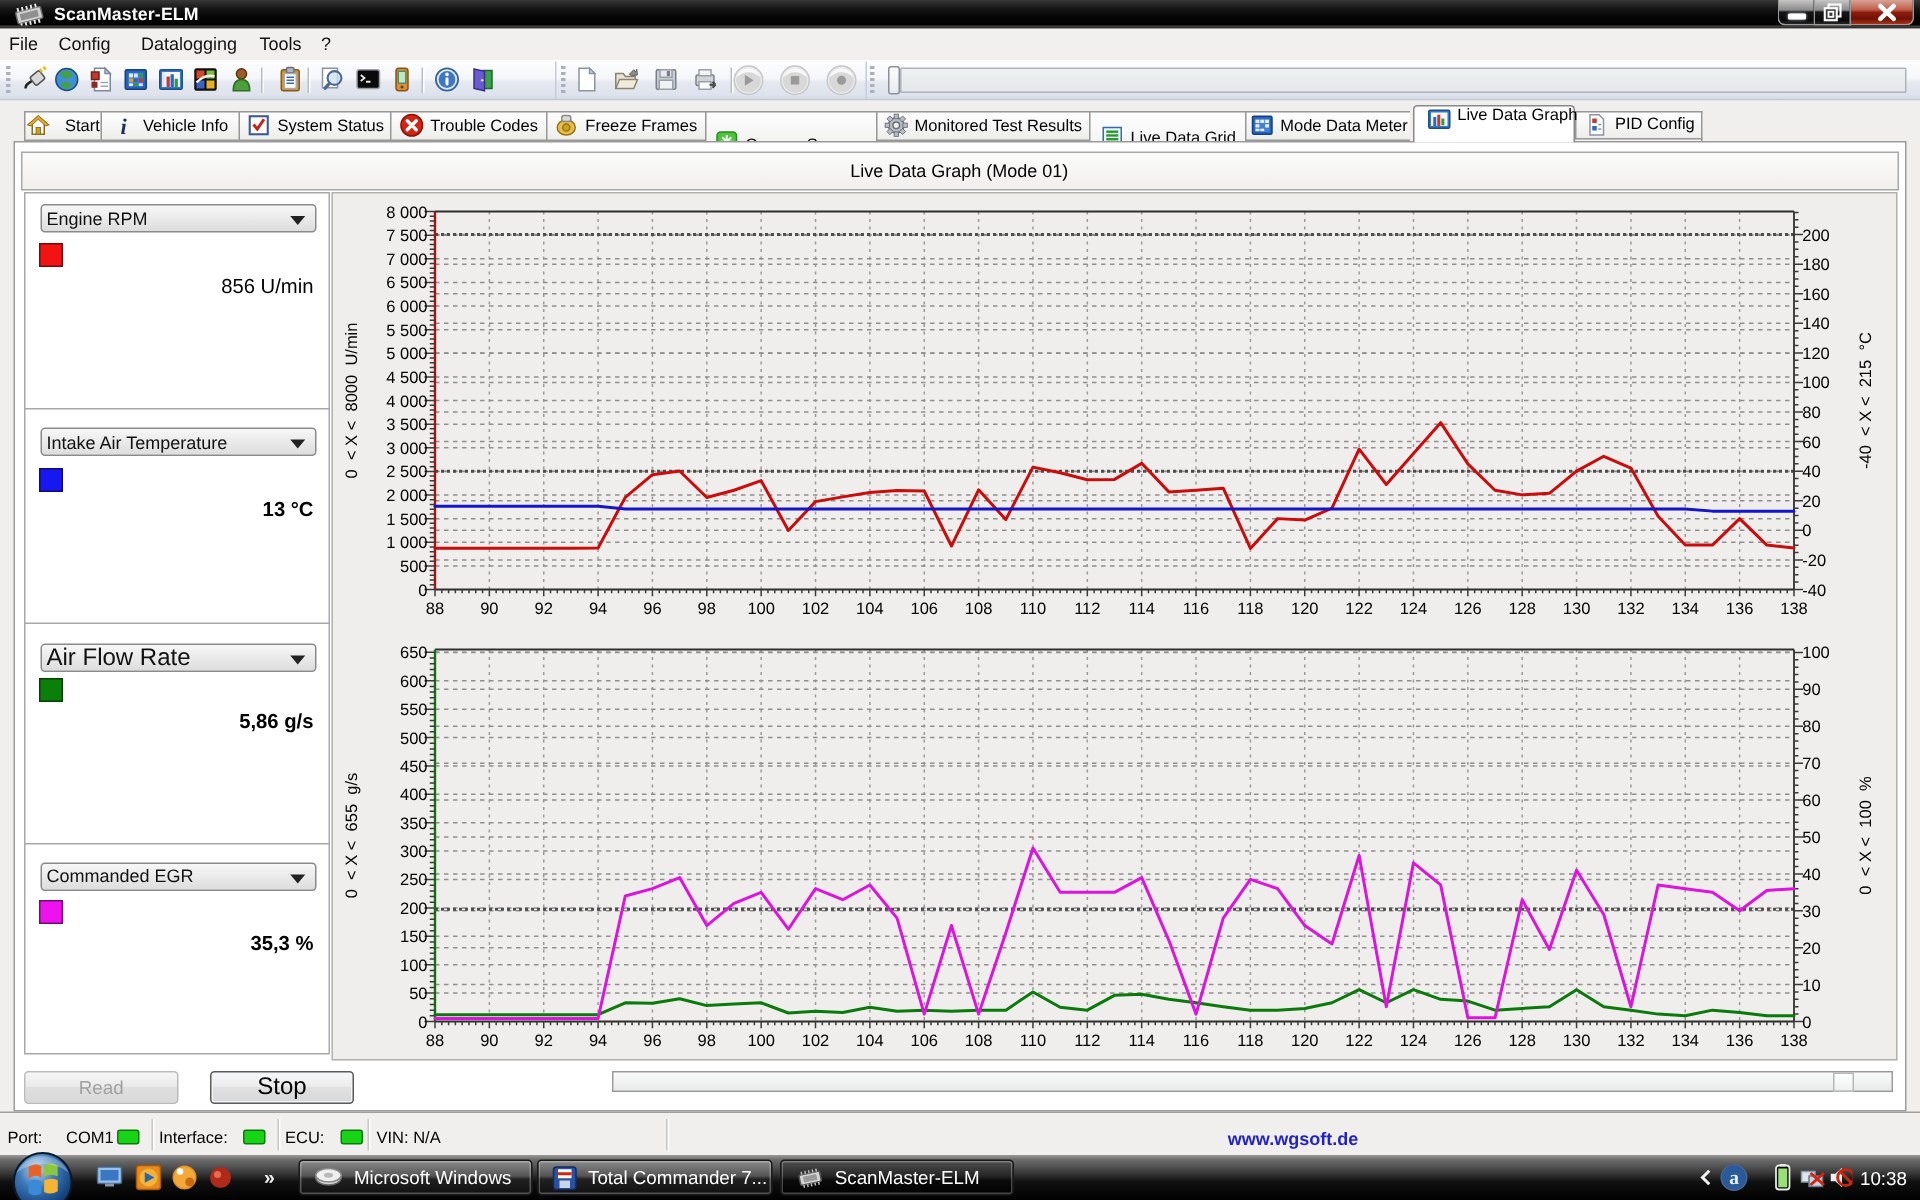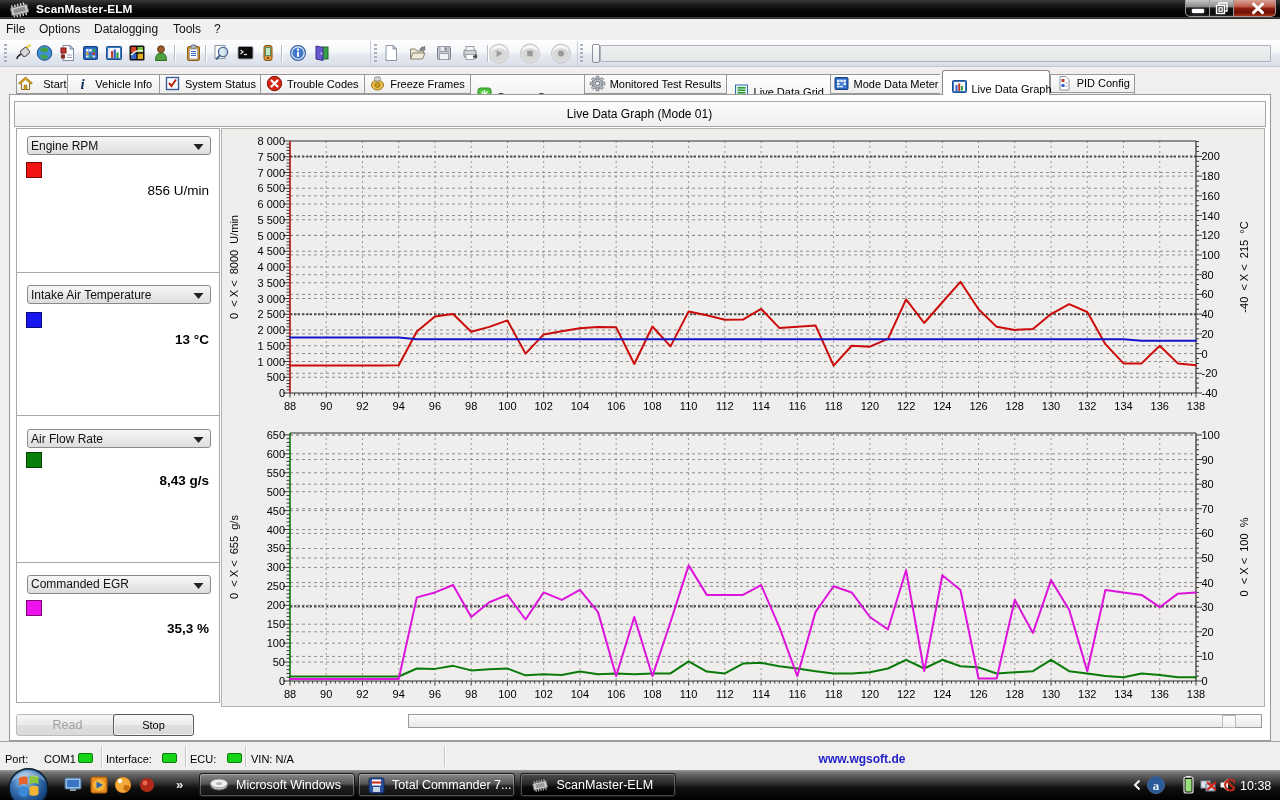--- a/index.html
+++ b/index.html
@@ -36,21 +36,21 @@
         <rect x="6.5" y="5.5" width="8" height="8" fill="#3a3a3a" stroke="#fff" stroke-width="1.4"></rect>
         <rect x="9" y="7.8" width="3.2" height="3.4" fill="none" stroke="#fff" stroke-width="1.2"></rect>
       </svg></div>
 <div class="abs" style="left:49px;top:0;width:42px;height:17px;border:1px solid #b0928c;border-top:none;border-left:none;border-radius:0 0 5px 0;background:linear-gradient(180deg,#d8a396 0%,#bf5f4b 40%,#8e1d0e 52%,#6e1206 78%,#a63418 100%)">
 <svg width="42" height="17">
         <path d="M19.5 4 L28.5 12.6 M28.5 4 L19.5 12.6" stroke="#fff" stroke-width="3" fill="none" stroke-linecap="round"></path>
       </svg></div>
 </div>
 <div class="abs" style="left:0;top:19px;width:1280px;height:21px;background:#f1f0ee"></div>
 <div class="abs" style="left:6px;top:22px;font-size:12px;color:#111">File</div>
-<div class="abs" style="left:39px;top:22px;font-size:12px;color:#111">Options</div>
+<div class="abs" style="left:39px;top:22px;font-size:12px;color:#111">Config</div>
 <div class="abs" style="left:94px;top:22px;font-size:12px;color:#111">Datalogging</div>
 <div class="abs" style="left:173px;top:22px;font-size:12px;color:#111">Tools</div>
 <div class="abs" style="left:214px;top:22px;font-size:12px;color:#111">?</div>
 <div class="abs" style="left:0;top:40px;width:1280px;height:27px;background:linear-gradient(180deg,#fdfdfe 0%,#f4f6f9 45%,#e6e9f0 55%,#dde2ec 90%,#d4dae6 100%);border-bottom:1px solid #c3c8d4;border-top:1px solid #fff"></div>
 <div class="abs" style="left:4px;top:44px;width:3px;height:19px;background-image:repeating-linear-gradient(180deg,#aab0bd 0 2px,transparent 2px 4px)"></div>
 <div class="abs" style="left:374px;top:44px;width:3px;height:19px;background-image:repeating-linear-gradient(180deg,#aab0bd 0 2px,transparent 2px 4px)"></div>
 <div class="abs" style="left:580px;top:44px;width:3px;height:19px;background-image:repeating-linear-gradient(180deg,#aab0bd 0 2px,transparent 2px 4px)"></div>
 <div class="abs" style="left:370px;top:41px;width:1px;height:25px;background:#c7ccd8"></div>
 <div class="abs" style="left:577px;top:41px;width:1px;height:25px;background:#c7ccd8"></div>
 <div class="abs" style="left:174px;top:45px;width:1px;height:17px;background:#b9bdc9;box-shadow:1px 0 0 #fff"></div>
@@ -269,21 +269,21 @@
         <rect x="7.2" y="4.8" width="2.6" height="2.2"></rect>
         <rect x="10.4" y="4.8" width="2.6" height="2.2"></rect>
         <rect x="4" y="7.8" width="2.6" height="2.2"></rect>
         <rect x="10.4" y="7.8" width="2.6" height="2.2"></rect>
         <rect x="4" y="10.8" width="2.6" height="1.6"></rect>
         <rect x="7.2" y="10.8" width="2.6" height="1.6"></rect>
       </g>
     </svg>
     <span>Mode Data Meter</span>
   </div>
-<div class="abs" style="left:941.5px;top:70px;width:108.5px;height:25px;background:#fff;border:1px solid #888;border-bottom:none;border-radius:3px 3px 0 0;z-index:5;display:flex;align-items:flex-end;padding-left:8px;gap:4px;font-size:11px;white-space:nowrap;color:#000">
+<div class="abs" style="left:941.5px;top:70px;width:108.5px;height:25px;background:#fff;border:1px solid #888;border-bottom:none;border-radius:3px 3px 0 0;z-index:5;display:flex;align-items:flex-start;padding-left:8px;gap:4px;font-size:11px;white-space:nowrap;color:#000">
     <svg width="17" height="17" style="flex:0 0 auto">
       <rect x="1.5" y="2.5" width="14" height="12" rx="1" fill="#3a77c8" stroke="#1c4f86"></rect>
       <rect x="3" y="4" width="11" height="9" fill="#f4f7fa"></rect>
       <rect x="4.5" y="7" width="2" height="6" fill="#3464c8"></rect>
       <rect x="7.2" y="5.5" width="2" height="7.5" fill="#c23a2f"></rect>
       <rect x="9.9" y="8" width="2" height="4.5" fill="#2aa03c"></rect>
     </svg>
     <span>Live Data Graph</span>
   </div>
 <div class="abs" style="left:1050px;top:73.5px;width:84.5px;height:19px;background:linear-gradient(180deg,#fefefe,#ededec);border:1px solid #989898;border-right:none;display:flex;align-items:center;justify-content:center;gap:4px;font-size:11px;white-space:nowrap;color:#000">
@@ -1187,34 +1187,34 @@
       <path d="M0.5 1 L10.5 1 L5.5 7 Z" fill="#222"></path>
     </svg></div>
 <div class="abs" style="left:26px;top:162px;width:16px;height:16px;background:#f21313;border:1px solid #7a0a0a"></div>
 <div class="abs" style="left:60px;top:183px;width:149px;text-align:right;font-size:13.5px;font-weight:400;color:#000">856 U/min</div>
 <div class="abs" style="left:26.5px;top:285px;width:184px;height:19px;border:1px solid #8a8a8a;border-radius:3px;background:linear-gradient(180deg,#f7f7f7,#ddddde);display:flex;align-items:center;padding-left:3.5px;font-size:12px;color:#111">Intake Air Temperature
 <svg class="abs" style="right:6px;top:6px" width="11" height="8">
       <path d="M0.5 1 L10.5 1 L5.5 7 Z" fill="#222"></path>
     </svg></div>
 <div class="abs" style="left:26px;top:311.5px;width:16px;height:16px;background:#1717f0;border:1px solid #0a0a7a"></div>
 <div class="abs" style="left:60px;top:332px;width:149px;text-align:right;font-size:13.5px;font-weight:700;color:#000">13 °C</div>
-<div class="abs" style="left:26.5px;top:429px;width:184px;height:19px;border:1px solid #8a8a8a;border-radius:3px;background:linear-gradient(180deg,#f7f7f7,#ddddde);display:flex;align-items:center;padding-left:3.5px;font-size:12px;color:#111">Air Flow Rate
+<div class="abs" style="left:26.5px;top:429px;width:184px;height:19px;border:1px solid #8a8a8a;border-radius:3px;background:linear-gradient(180deg,#f7f7f7,#ddddde);display:flex;align-items:center;padding-left:3.5px;font-size:16px;color:#111">Air Flow Rate
 <svg class="abs" style="right:6px;top:6px" width="11" height="8">
       <path d="M0.5 1 L10.5 1 L5.5 7 Z" fill="#222"></path>
     </svg></div>
 <div class="abs" style="left:26px;top:452px;width:16px;height:16px;background:#0a800a;border:1px solid #064006"></div>
-<div class="abs" style="left:60px;top:473px;width:149px;text-align:right;font-size:13.5px;font-weight:700;color:#000">8,43 g/s</div>
+<div class="abs" style="left:60px;top:473px;width:149px;text-align:right;font-size:13.5px;font-weight:700;color:#000">5,86 g/s</div>
 <div class="abs" style="left:26.5px;top:574.5px;width:184px;height:19px;border:1px solid #8a8a8a;border-radius:3px;background:linear-gradient(180deg,#f7f7f7,#ddddde);display:flex;align-items:center;padding-left:3.5px;font-size:12px;color:#111">Commanded EGR
 <svg class="abs" style="right:6px;top:6px" width="11" height="8">
       <path d="M0.5 1 L10.5 1 L5.5 7 Z" fill="#222"></path>
     </svg></div>
 <div class="abs" style="left:26px;top:600px;width:16px;height:16px;background:#ee13ee;border:1px solid #7a067a"></div>
 <div class="abs" style="left:60px;top:621px;width:149px;text-align:right;font-size:13.5px;font-weight:700;color:#000">35,3 %</div>
 <div class="abs" style="left:16px;top:714px;width:103px;height:22px;border:1px solid #bababa;border-radius:3px;background:linear-gradient(180deg,#f6f6f6,#e9e9e9 49%,#dfdfdf 50%,#d9d9d9);display:flex;align-items:center;justify-content:center;font-size:12.5px;color:#a0a0a0">Read</div>
-<div class="abs" style="left:113px;top:714px;width:81px;height:22px;border:1px solid #5a5a5a;border-radius:3px;background:linear-gradient(180deg,#f8f8f8,#ebebeb 49%,#e0e0e0 50%,#d8d8d8);box-shadow:inset 0 0 0 1px #eef4f8;display:flex;align-items:center;justify-content:center;font-size:11px;color:#000">Stop</div>
+<div class="abs" style="left:140px;top:714px;width:96px;height:22px;border:1px solid #5a5a5a;border-radius:3px;background:linear-gradient(180deg,#f8f8f8,#ebebeb 49%,#e0e0e0 50%,#d8d8d8);box-shadow:inset 0 0 0 1px #eef4f8;display:flex;align-items:center;justify-content:center;font-size:16px;color:#000">Stop</div>
 <div class="abs" style="left:408px;top:714px;width:854px;height:14px;border:1px solid #9a9a9a;background:linear-gradient(180deg,#fafafa,#e8eaea)"></div>
 <div class="abs" style="left:1222px;top:714.5px;width:14px;height:13px;background:linear-gradient(180deg,#fff,#eef0f0);border:1px solid #b8b8b8"></div>
 <div class="abs" style="left:0;top:741px;width:1280px;height:1px;background:#a0a0a0"></div>
 <div class="abs" style="left:0;top:742px;width:1280px;height:28px;background:#f0efed"></div>
 <div class="abs" style="left:101px;top:746px;width:1px;height:21px;background:#c6c6c6;box-shadow:1px 0 0 #fff"></div>
 <div class="abs" style="left:185px;top:746px;width:1px;height:21px;background:#c6c6c6;box-shadow:1px 0 0 #fff"></div>
 <div class="abs" style="left:245px;top:746px;width:1px;height:21px;background:#c6c6c6;box-shadow:1px 0 0 #fff"></div>
 <div class="abs" style="left:444px;top:746px;width:1px;height:21px;background:#c6c6c6;box-shadow:1px 0 0 #fff"></div>
 <div class="abs" style="left:5px;top:753px;font-size:11px;color:#000">Port:</div>
 <div class="abs" style="left:44px;top:753px;font-size:11px;color:#000">COM1</div>

